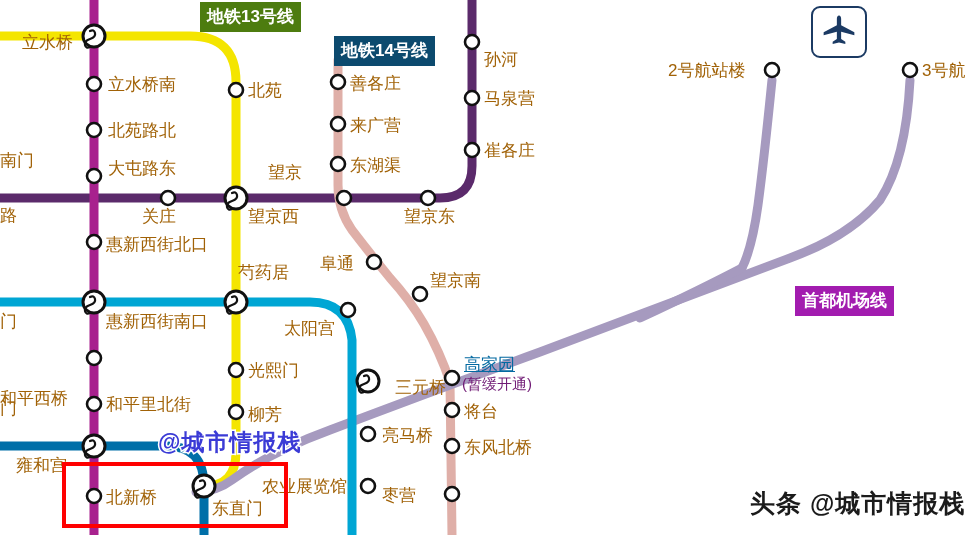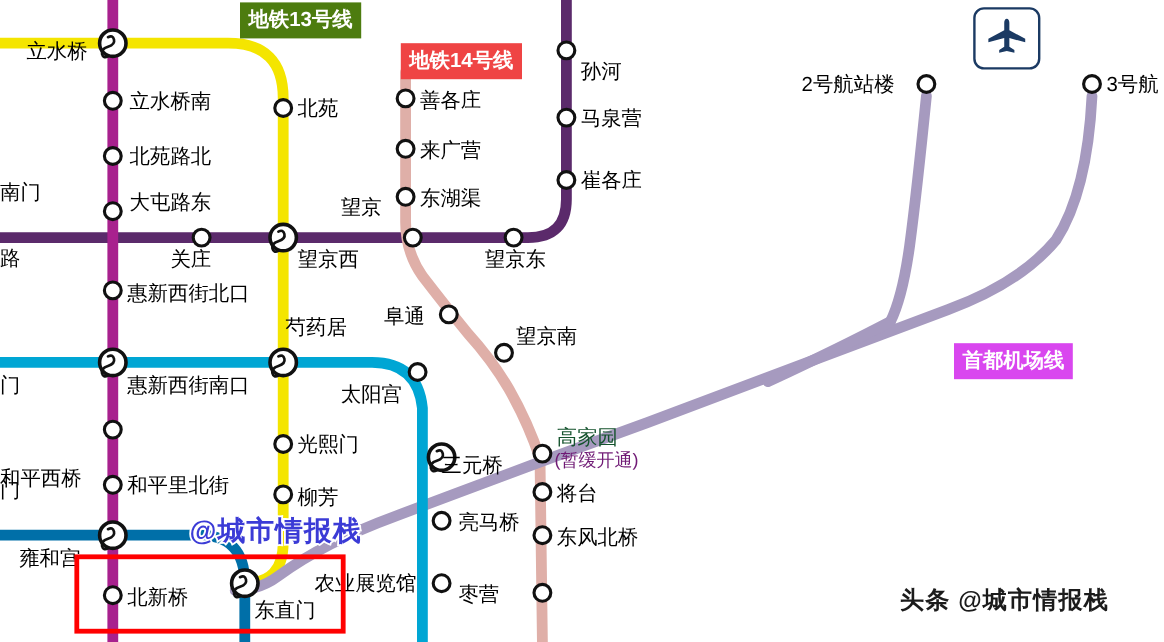--- a/index.html
+++ b/index.html
@@ -1,33 +1,33 @@
 <!DOCTYPE html>
 <html><head>
 <meta charset="utf-8">
 <style>
   html,body{margin:0;padding:0;background:#fff;}
   body{width:970px;height:535px;overflow:hidden;
        font-family:"Liberation Sans","DejaVu Sans",sans-serif;}
   #map{position:relative;width:970px;height:535px;background:#ffffff;}
   svg.layer{position:absolute;left:0;top:0;width:970px;height:535px;}
-  .lbl{position:absolute;white-space:nowrap;color:#000000;
+  .lbl{position:absolute;white-space:nowrap;color:#a16207;
        font-size:17px;line-height:1;font-family:"Liberation Sans","DejaVu Sans",sans-serif;}
-  .lbl.dim{color:#14532d;}
+  .lbl.dim{color:#0369a1;text-decoration:underline;}
   .lbl.dim2{color:#701a75;font-size:15px;}
   .badge{position:absolute;color:#ffffff;font-size:17px;font-weight:700;
          padding:3px 7px 4px 7px;white-space:nowrap;letter-spacing:0px;}
   .badge.b13{background:#F4E500;}
   .badge.b14{background:#DFAFA8;}
   .badge.bap{background:#A69ABF;}
   .wm1{position:absolute;font-size:23px;font-weight:700;color:#3B3BD6;
        letter-spacing:1px;white-space:nowrap;
        -webkit-text-stroke:3px #ffffff;paint-order:stroke fill;}
   .wm1 span{position:relative;}
-  .wm2{position:absolute;font-size:20px;font-weight:700;color:#1b1b1b;
+  .wm2{position:absolute;font-size:25px;font-weight:700;color:#1b1b1b;
        white-space:nowrap;letter-spacing:1px;}
   .plane{position:absolute;background:#ffffff;border:2px solid #1B3A63;
          border-radius:9px;box-sizing:border-box;}
   .plane svg{position:absolute;left:50%;top:50%;transform:translate(-50%,-50%);}
   .redbox{position:absolute;border:4px solid #FF0000;box-sizing:border-box;}
 </style>
 </head>
 <body>
 
 <div id="map">
@@ -124,56 +124,56 @@
       <div class="lbl" style="left: 108px; top: 76px;">立水桥南</div>
       <div class="lbl" style="left: 248px; top: 82px;">北苑</div>
       <div class="lbl" style="left: 108px; top: 122px;">北苑路北</div>
       <div class="lbl" style="left: 108px; top: 160px;">大屯路东</div>
       <div class="lbl" style="left: 0px; top: 152px;">南门</div>
       <div class="lbl" style="left: 142px; top: 208px;">关庄</div>
       <div class="lbl" style="left: 106px; top: 236px;">惠新西街北口</div>
       <div class="lbl" style="left: 0px; top: 207px;">路</div>
       <div class="lbl" style="left: 238px; top: 264px;">芍药居</div>
       <div class="lbl" style="left: 248px; top: 208px;">望京西</div>
-      <div class="lbl" style="left: 284px; top: 164px;">望京</div>
+      <div class="lbl" style="left: 268px; top: 164px;">望京</div>
       <div class="lbl" style="left: 350px; top: 157px;">东湖渠</div>
       <div class="lbl" style="left: 350px; top: 117px;">来广营</div>
       <div class="lbl" style="left: 350px; top: 75px;">善各庄</div>
       <div class="lbl" style="left: 484px; top: 34px; margin-top: 17px;">孙河</div>
       <div class="lbl" style="left: 484px; top: 90px;">马泉营</div>
       <div class="lbl" style="left: 484px; top: 142px;">崔各庄</div>
       <div class="lbl" style="left: 404px; top: 208px;">望京东</div>
       <div class="lbl" style="left: 320px; top: 255px;">阜通</div>
       <div class="lbl" style="left: 430px; top: 272px;">望京南</div>
       <div class="lbl" style="left: 106px; top: 313px;">惠新西街南口</div>
       <div class="lbl" style="left: 284px; top: 320px;">太阳宫</div>
       <div class="lbl" style="left: 0px; top: 364px; margin-top: 26px;">和平西桥</div>
       <div class="lbl" style="left: 248px; top: 362px;">光熙门</div>
       <div class="lbl" style="left: 106px; top: 396px;">和平里北街</div>
       <div class="lbl" style="left: 248px; top: 406px;">柳芳</div>
-      <div class="lbl" style="left: 368px; top: 379px;">三元桥</div>
+      <div class="lbl" style="left: 395px; top: 379px;">三元桥</div>
       <div class="lbl dim" style="left: 464px; top: 356px;">高家园</div>
       <div class="lbl dim2" style="left: 462px; top: 376px;">(暂缓开通)</div>
       <div class="lbl" style="left: 464px; top: 403px;">将台</div>
       <div class="lbl" style="left: 382px; top: 427px;">亮马桥</div>
       <div class="lbl" style="left: 464px; top: 439px;">东风北桥</div>
       <div class="lbl" style="left: 16px; top: 457px;">雍和宫</div>
       <div class="lbl" style="left: 0px; top: 400px;">门</div>
       <div class="lbl" style="left: 0px; top: 313px;">门</div>
       <div class="lbl" style="left: 106px; top: 489px;">北新桥</div>
       <div class="lbl" style="left: 212px; top: 500px;">东直门</div>
       <div class="lbl" style="left: 262px; top: 478px;">农业展览馆</div>
       <div class="lbl" style="left: 382px; top: 487px;">枣营</div>
       <div class="lbl" style="left: 668px; top: 62px;">2号航站楼</div>
       <div class="lbl" style="left: 922px; top: 62px;">3号航</div>
     </div>
 
   <div class="badge b13" style="left: 200px; top: 2px; background: #4d7c0f;">地铁13号线</div>
-  <div class="badge b14" style="left: 334px; top: 36px; background: #ef4444;">地铁14号线</div>
-  <div class="badge bap" style="left: 795px; top: 286px; background: #d946ef;">首都机场线</div>
+  <div class="badge b14" style="left: 334px; top: 36px; background: #0c4a6e;">地铁14号线</div>
+  <div class="badge bap" style="left: 795px; top: 286px; background: #a21caf;">首都机场线</div>
 
   <div class="plane" style="left:811px;top:6px;width:56px;height:52px;">
     <svg width="42" height="38" viewBox="0 0 24 24" xmlns="http://www.w3.org/2000/svg">
       <path fill="#1B3A63" d="M12 1.6c-.85 0-1.35.95-1.35 2.1v4.05L2.3 12.2v1.85l8.35-2.2v4.6L8 18.1v1.5l4-.95 4 .95v-1.5l-2.65-1.65v-4.6l8.35 2.2V12.2l-8.35-4.45V3.7c0-1.15-.5-2.1-1.35-2.1z"></path>
     </svg>
   </div>
 
   <div class="wm1" style="left:130px;top:427px;margin-left:28px;">
     <span>@城市情报栈</span>
   </div>

